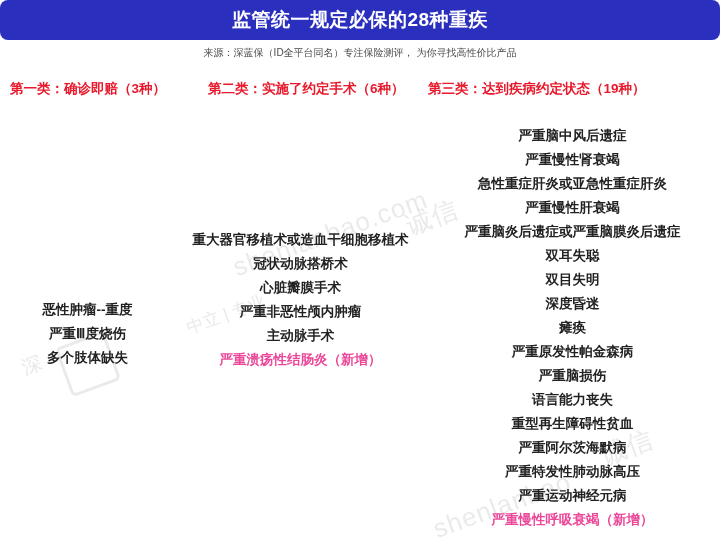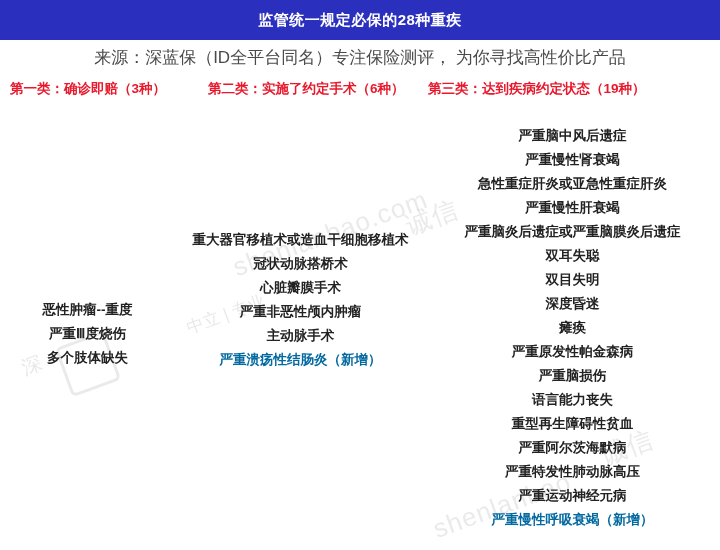--- a/index.html
+++ b/index.html
@@ -69,34 +69,35 @@
 
   
   .title-bar {
     position: absolute;
     left: 0;
     top: 0;
     width: 720px;
     height: 40px;
     background: #2b2fbe;
     color: #ffffff;
-    font-size: 15px;
+    font-size: 19px;
     font-weight: bold;
     display: flex;
     align-items: center;
     justify-content: center;
     letter-spacing: 0.5px;
+    border-radius: 8px;
   }
   .source-line {
     position: absolute;
     left: 0;
     top: 46px;
     width: 720px;
     text-align: center;
-    font-size: 17px;
+    font-size: 10px;
     color: #4a4a4a;
   }
 
   
   .cat-headers {
     position: absolute;
     left: 0;
     top: 80px;
     width: 568px;
     height: 24px;
@@ -143,21 +144,21 @@
     width: 295px;
     top: 14px;
   }
   .item {
     white-space: nowrap;
   }
   .item.wrap {
     white-space: normal;
   }
   .item.new {
-    color: #0369a1;
+    color: #ec4899;
   }
 </style>
 </head>
 <body>
 
 <div class="page">
 
   <div class="watermark wm1">shenlanbao.com</div>
   <div class="watermark wm2">诚信</div>
   <div class="watermark wm3">shenlanbao</div>

